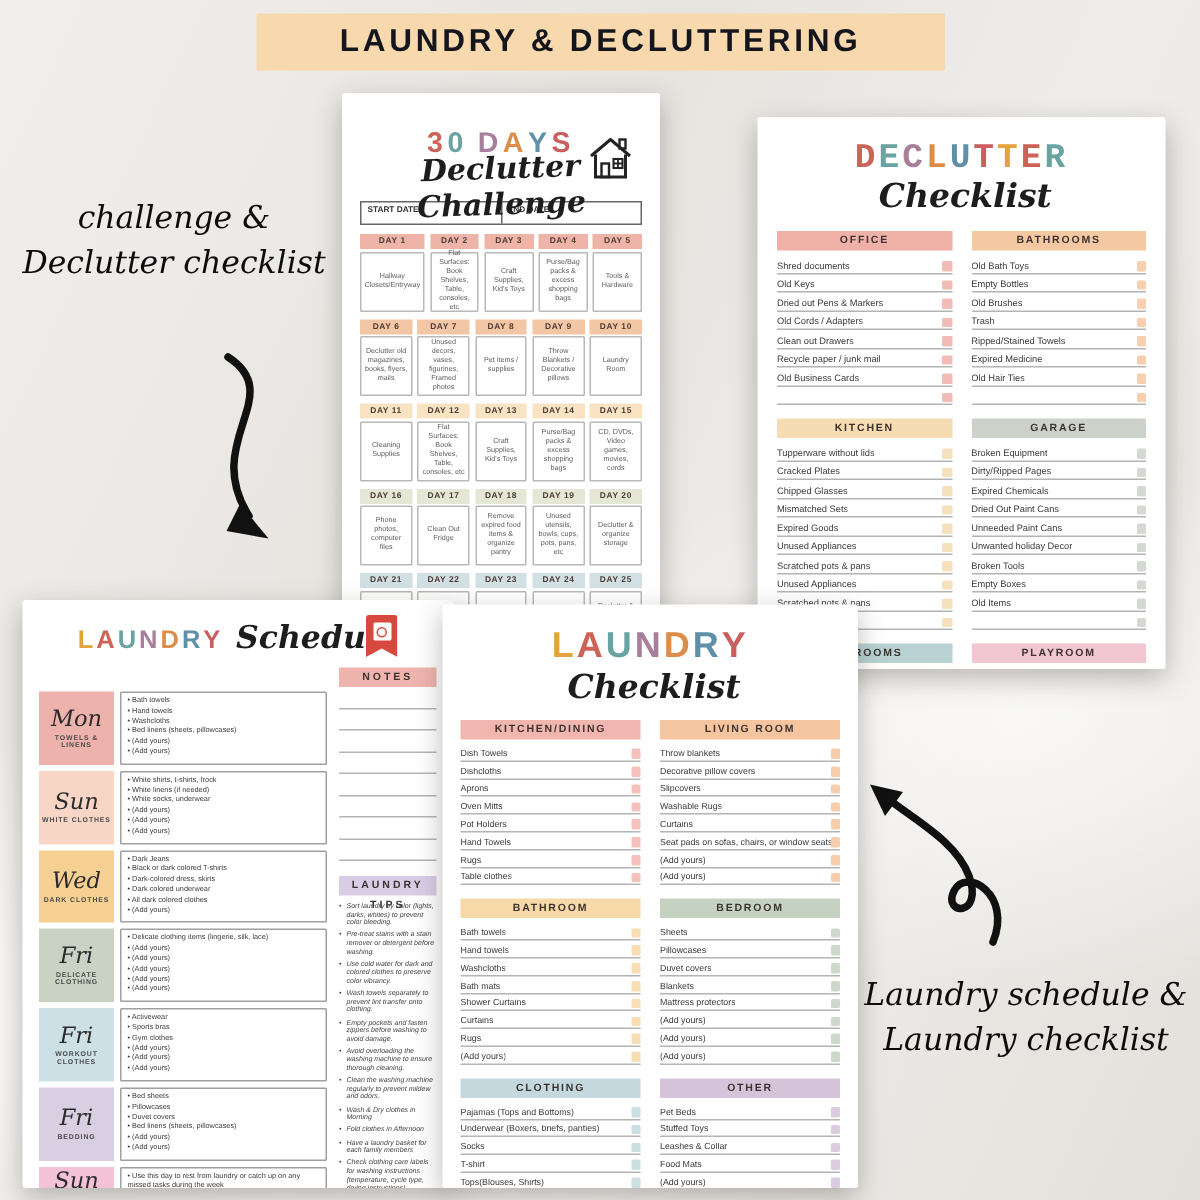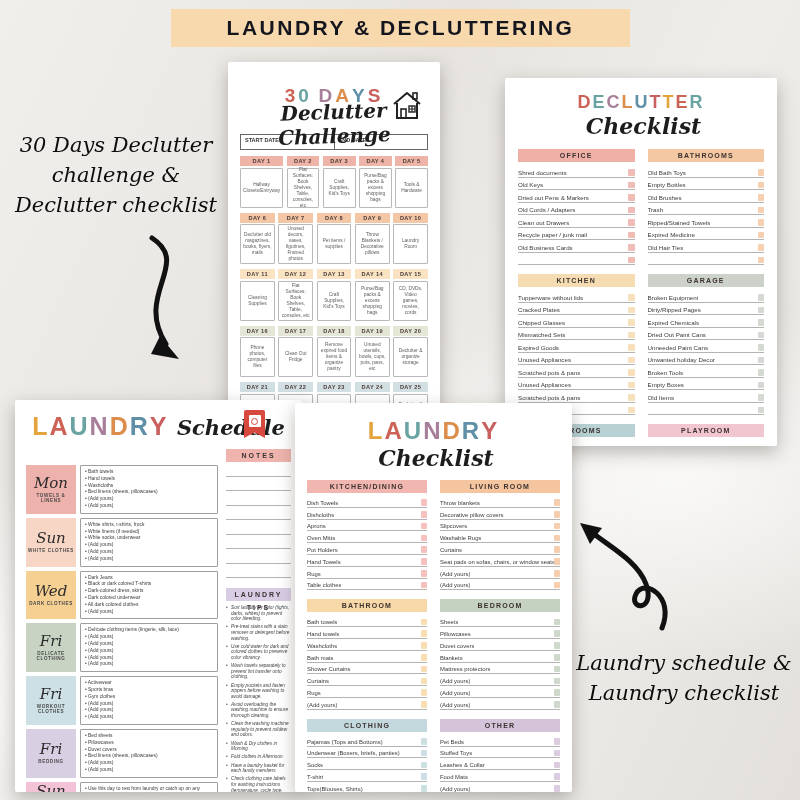--- a/index.html
+++ b/index.html
@@ -34,27 +34,27 @@
   .sec-h{height:13px;line-height:13px;text-align:center;font-size:7px;font-weight:bold;color:#3c3230;letter-spacing:1.2px;margin-bottom:3px;}
   .cl-line{display:flex;align-items:flex-end;justify-content:space-between;border-bottom:1px solid #b4b4b4;}
   .cl-line .t{font-size:6.2px;color:#3a3a3a;padding-bottom:1px;white-space:nowrap;overflow:hidden;}
   .cl-line .bx{width:6.5px;height:6.5px;border-radius:1px;margin-bottom:1px;flex:none;opacity:.85;}
   .cl-cols{display:flex;gap:13px;}
   .cl-col{flex:1;min-width:0;}
   .cl-sec{margin-bottom:9px;}
   
   #page-declutter{left:505px;top:78px;width:272px;height:368px;padding:8px 13px;box-sizing:border-box;}
   .dc-title{text-align:center;margin:6px 0 10px 0;}
-  .dc-title .disp{font-size:18px;}
+  .dc-title .disp{font-size:23px;font-family:Liberation Mono, monospace;}
   .dc-title .script{font-size:22px;margin-left:5px;}
   #page-declutter .cl-line{height:11.5px;}
   
   #page-schedule{left:15px;top:400px;width:287px;height:392px;padding:8px 11px;box-sizing:border-box;}
   .ls-title{text-align:center;position:relative;margin:4px 0 8px 0;}
-  .ls-title .disp{font-size:25px;}
+  .ls-title .disp{font-size:17px;}
   .ls-title .script{font-size:21px;margin-left:4px;}
   .badge{position:absolute;right:26px;top:-2px;width:21px;height:28px;background:#d7493f;
      clip-path:polygon(0 0,100% 0,100% 100%,50% 80%,0 100%);border-radius:2px 2px 0 0;display:flex;justify-content:center;}
   .badge .wm{width:12px;height:12px;background:#fff;border-radius:1px;margin-top:5px;display:flex;align-items:center;justify-content:center;}
   .badge .wm div{width:7px;height:7px;border:1.4px solid #d7493f;border-radius:50%;box-sizing:border-box;}
   .sched-body{display:flex;gap:8px;}
   .sched-left{width:192px;margin-top:16px;}
   .sched-right{flex:1;}
   .day-row{display:flex;gap:4px;margin-bottom:4px;}
   .day-box{width:50px;flex:none;display:flex;flex-direction:column;align-items:center;justify-content:center;text-align:center;padding:2px;box-sizing:border-box;}
@@ -79,21 +79,20 @@
 </head>
 <body>
 
 <div id="stage">
 
   <div class="banner" style="background: rgb(248, 217, 174);">
     <span style="color: rgb(21, 21, 30);">LAUNDRY &amp; DECLUTTERING</span>
   </div>
 
   <div class="annot" style="left:6px;top:130px;width:220px;">
-    <div>30 Days Declutter</div>
     <div>challenge &amp;</div>
     <div>Declutter checklist</div>
   </div>
   <svg class="arrow-svg" style="left:130px;top:232px;" width="75" height="135" viewBox="0 0 75 135">
     <path d="M22,6 C62,32 4,62 36,112" fill="none" stroke="#111" stroke-width="5" stroke-linecap="round"></path>
     <polygon points="30,104 49,127 21,122" fill="#111"></polygon>
   </svg>
 
   <div class="annot" style="left:568px;top:648px;width:232px;">
     <div>Laundry schedule &amp;</div>

